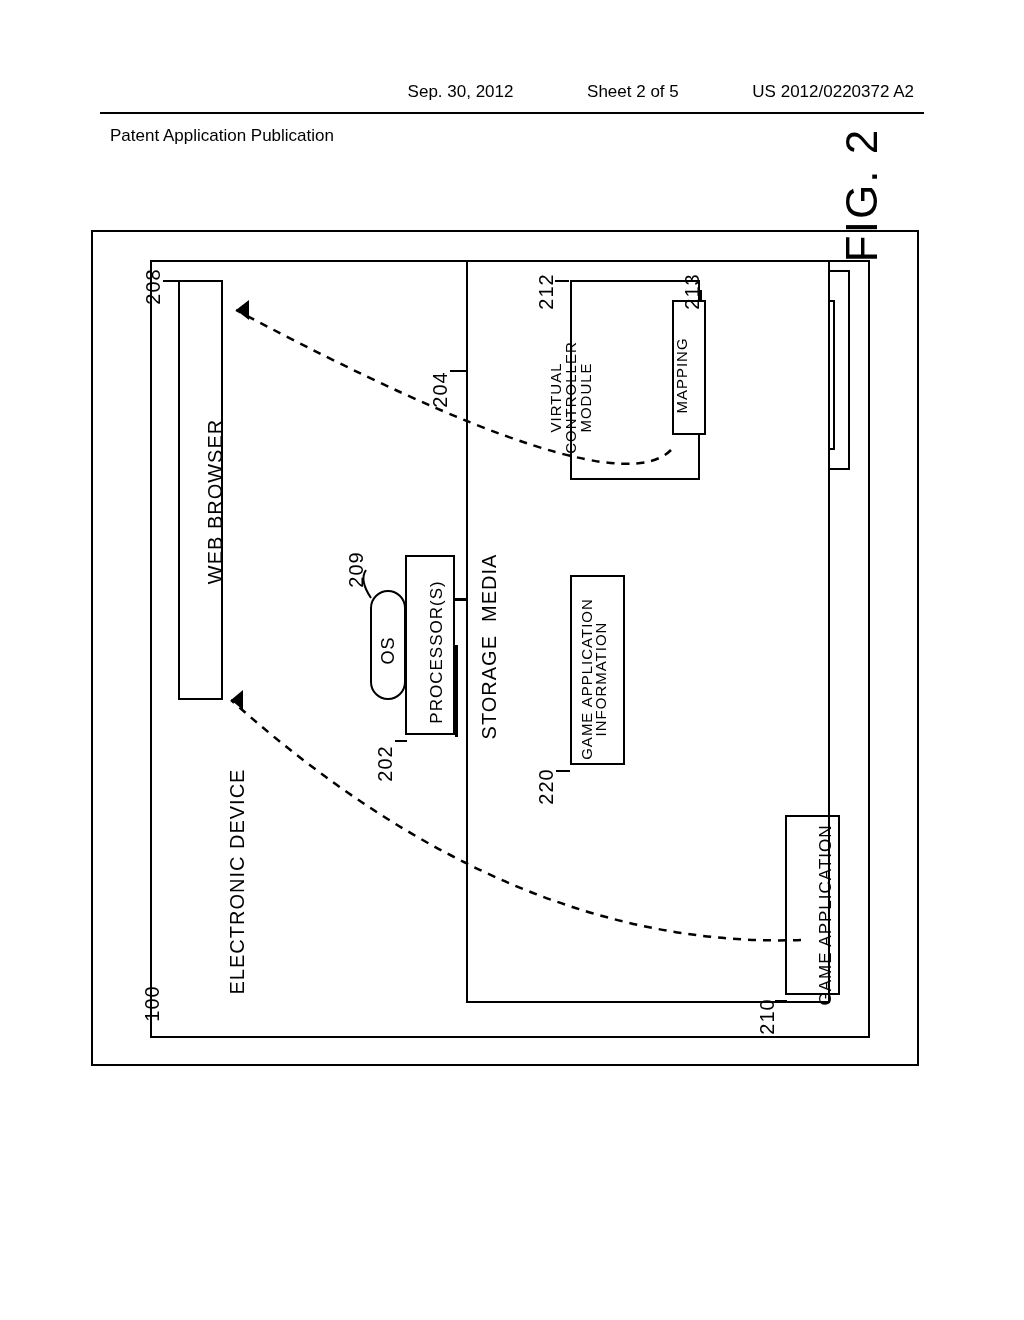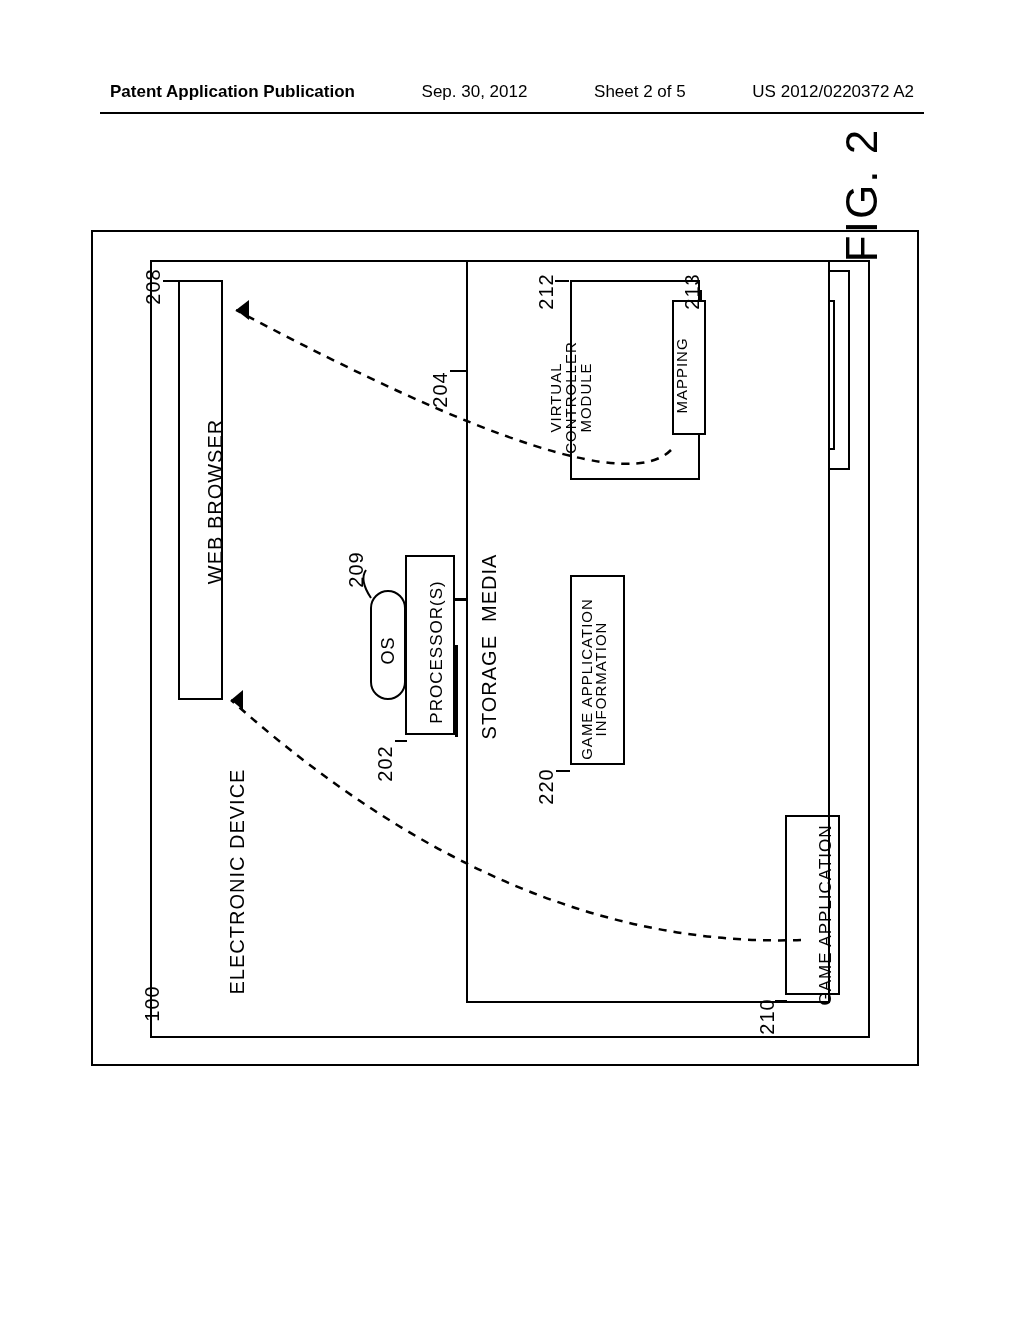--- a/index.html
+++ b/index.html
@@ -14,21 +14,21 @@
   .header {
     position: absolute;
     top: 82px;
     left: 0;
     width: 1024px;
     display: flex;
     justify-content: space-between;
     padding: 0 110px 0 110px;
     font-size: 17px;
   }
-  .header .pub { font-weight: bold; }
+  .header .pub { font-weight: normal; margin-top: 44px; }
   .header .date {}
   .header .sheet {}
   .header .docnum { font-weight: normal; }
   .hr {
     position: absolute;
     top: 112px;
     left: 100px;
     width: 824px;
     height: 2px;
     background: #000;

